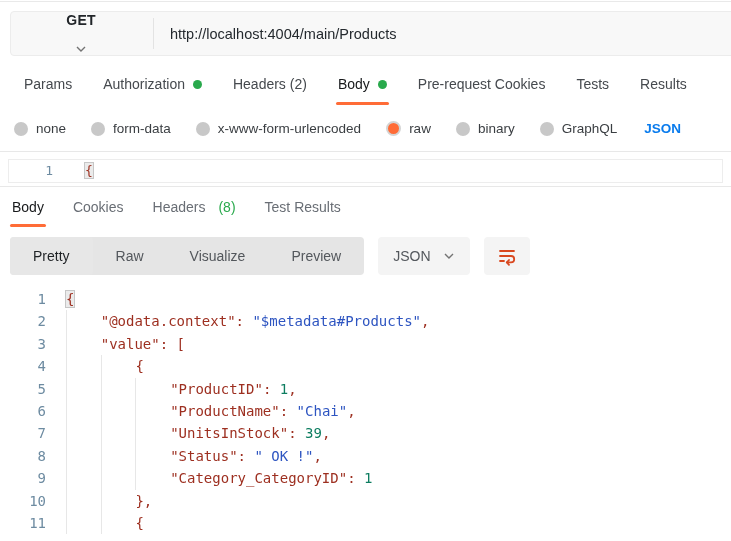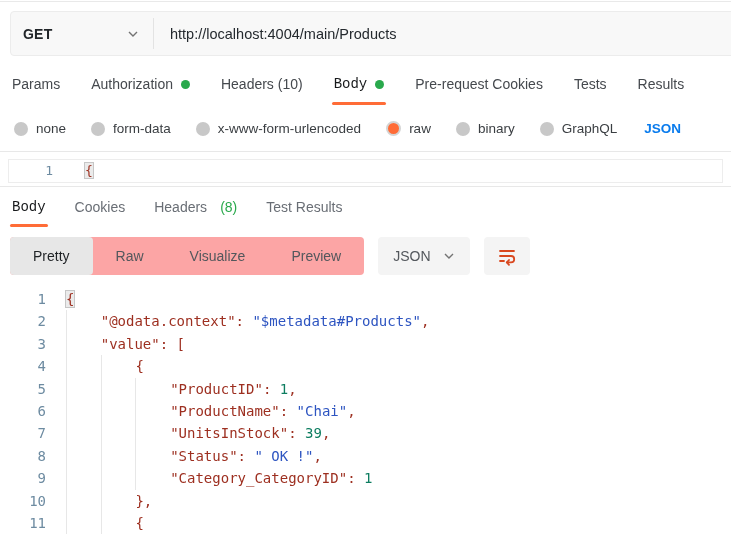--- a/index.html
+++ b/index.html
@@ -12,37 +12,37 @@
   .top-hairline { height:2px; border-bottom:1px solid #e9e9e9; }
 
   
   .urlbar {
     display:flex; align-items:stretch; height:45px;
     margin:9px 0 0 10px; width:760px;
     background:#f8f8f8; border:1px solid #ececec; border-radius:4px;
   }
   .method-box {
     display:flex; align-items:center; justify-content:space-between;
-    width:142px; padding:0 14px 0 12px; cursor:pointer;
+    width:142px; padding:0 14px 0 12px; cursor:pointer;flex-direction:column;
   }
   .method-label { font-size:14px; font-weight:700; color:#212529; letter-spacing:.2px; }
   .chev { width:12px; height:12px; }
   .url-divider { width:1px; background:#e3e3e3; margin:6px 0; }
   .url-field {
     flex:1; display:flex; align-items:center; padding:0 16px;
     font-size:14.5px; color:#24292e;
   }
 
   
   .req-tabs {
-    display:flex; gap:31px; padding:0 12px; margin-top:20px;
+    display:flex; gap:31px; padding:0 24px; margin-top:20px;
     font-size:14px; color:#45494e;
   }
   .tab { position:relative; display:flex; align-items:center; gap:8px; padding-bottom:13px; cursor:pointer; white-space:nowrap; }
-  .tab.active { color:#17191b;font-family:Liberation Mono, monospace; }
+  .tab.active { color:#17191b; }
   .tab.active::after {
     content:""; position:absolute; left:-2px; right:-2px; bottom:0;
     height:3px; background:var(--accent); border-radius:2px;
   }
   .dot { width:9px; height:9px; border-radius:50%; background:var(--green); }
 
   
   .radio-row {
     display:flex; align-items:center; gap:25px; padding:16px 14px 15px;
     font-size:13.5px; color:#3a3e42;
@@ -62,21 +62,21 @@
   .section-divider { margin-top:3px; border-top:1px solid #e8e8e8; }
 
   
   .res-tabs { display:flex; gap:29px; padding:12px 12px 0; font-size:14px; color:#696e75; }
   .res-tabs .tab { padding-bottom:12px; }
   .res-tabs .tab.active { color:#17191b; }
   .count-green { color:var(--green); margin-left:5px; }
 
   
   .res-toolbar { display:flex; align-items:center; gap:14px; padding:10px 10px 0; }
-  .seg-group { display:flex; background:#fca5a5; border-radius:4px; height:38px; align-items:stretch; }
+  .seg-group { display:flex; background:#e5e5e5; border-radius:4px; height:38px; align-items:stretch; }
   .seg { display:flex; align-items:center; padding:0 23px; font-size:14px; color:#53575c; cursor:pointer; border-radius:4px; white-space:nowrap; }
   .seg.active { background:#e7e7e7; color:#1f2225; }
   .select-box {
     display:flex; align-items:center; gap:12px; height:38px; padding:0 15px;
     background:#f4f4f4; border-radius:4px; font-size:14px; color:#53575c; cursor:pointer;
   }
   .icon-btn {
     display:flex; align-items:center; justify-content:center;
     width:46px; height:38px; background:#f4f4f4; border-radius:4px; cursor:pointer;
   }
@@ -114,21 +114,21 @@
 
   <div class="req-tabs">
     <div class="tab">
         <span>Params</span>
       </div>
     <div class="tab">
         <span>Authorization</span>
         <span class="dot"></span>
       </div>
     <div class="tab">
-        <span>Headers (10)</span>
+        <span>Headers (2)</span>
       </div>
     <div class="tab active">
         <span>Body</span>
         <span class="dot"></span>
       </div>
     <div class="tab">
         <span>Pre-request Cookies</span>
       </div>
     <div class="tab">
         <span>Tests</span>

